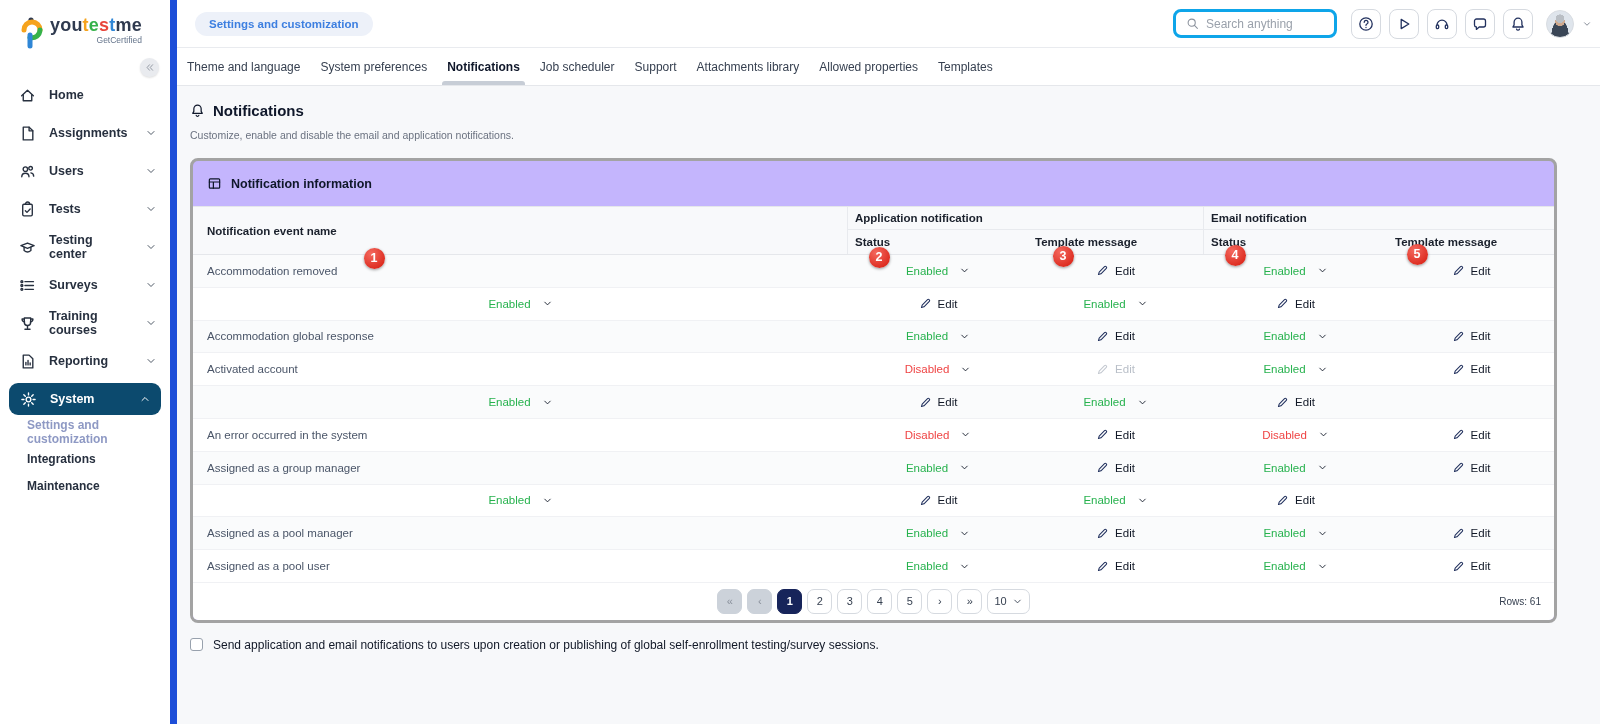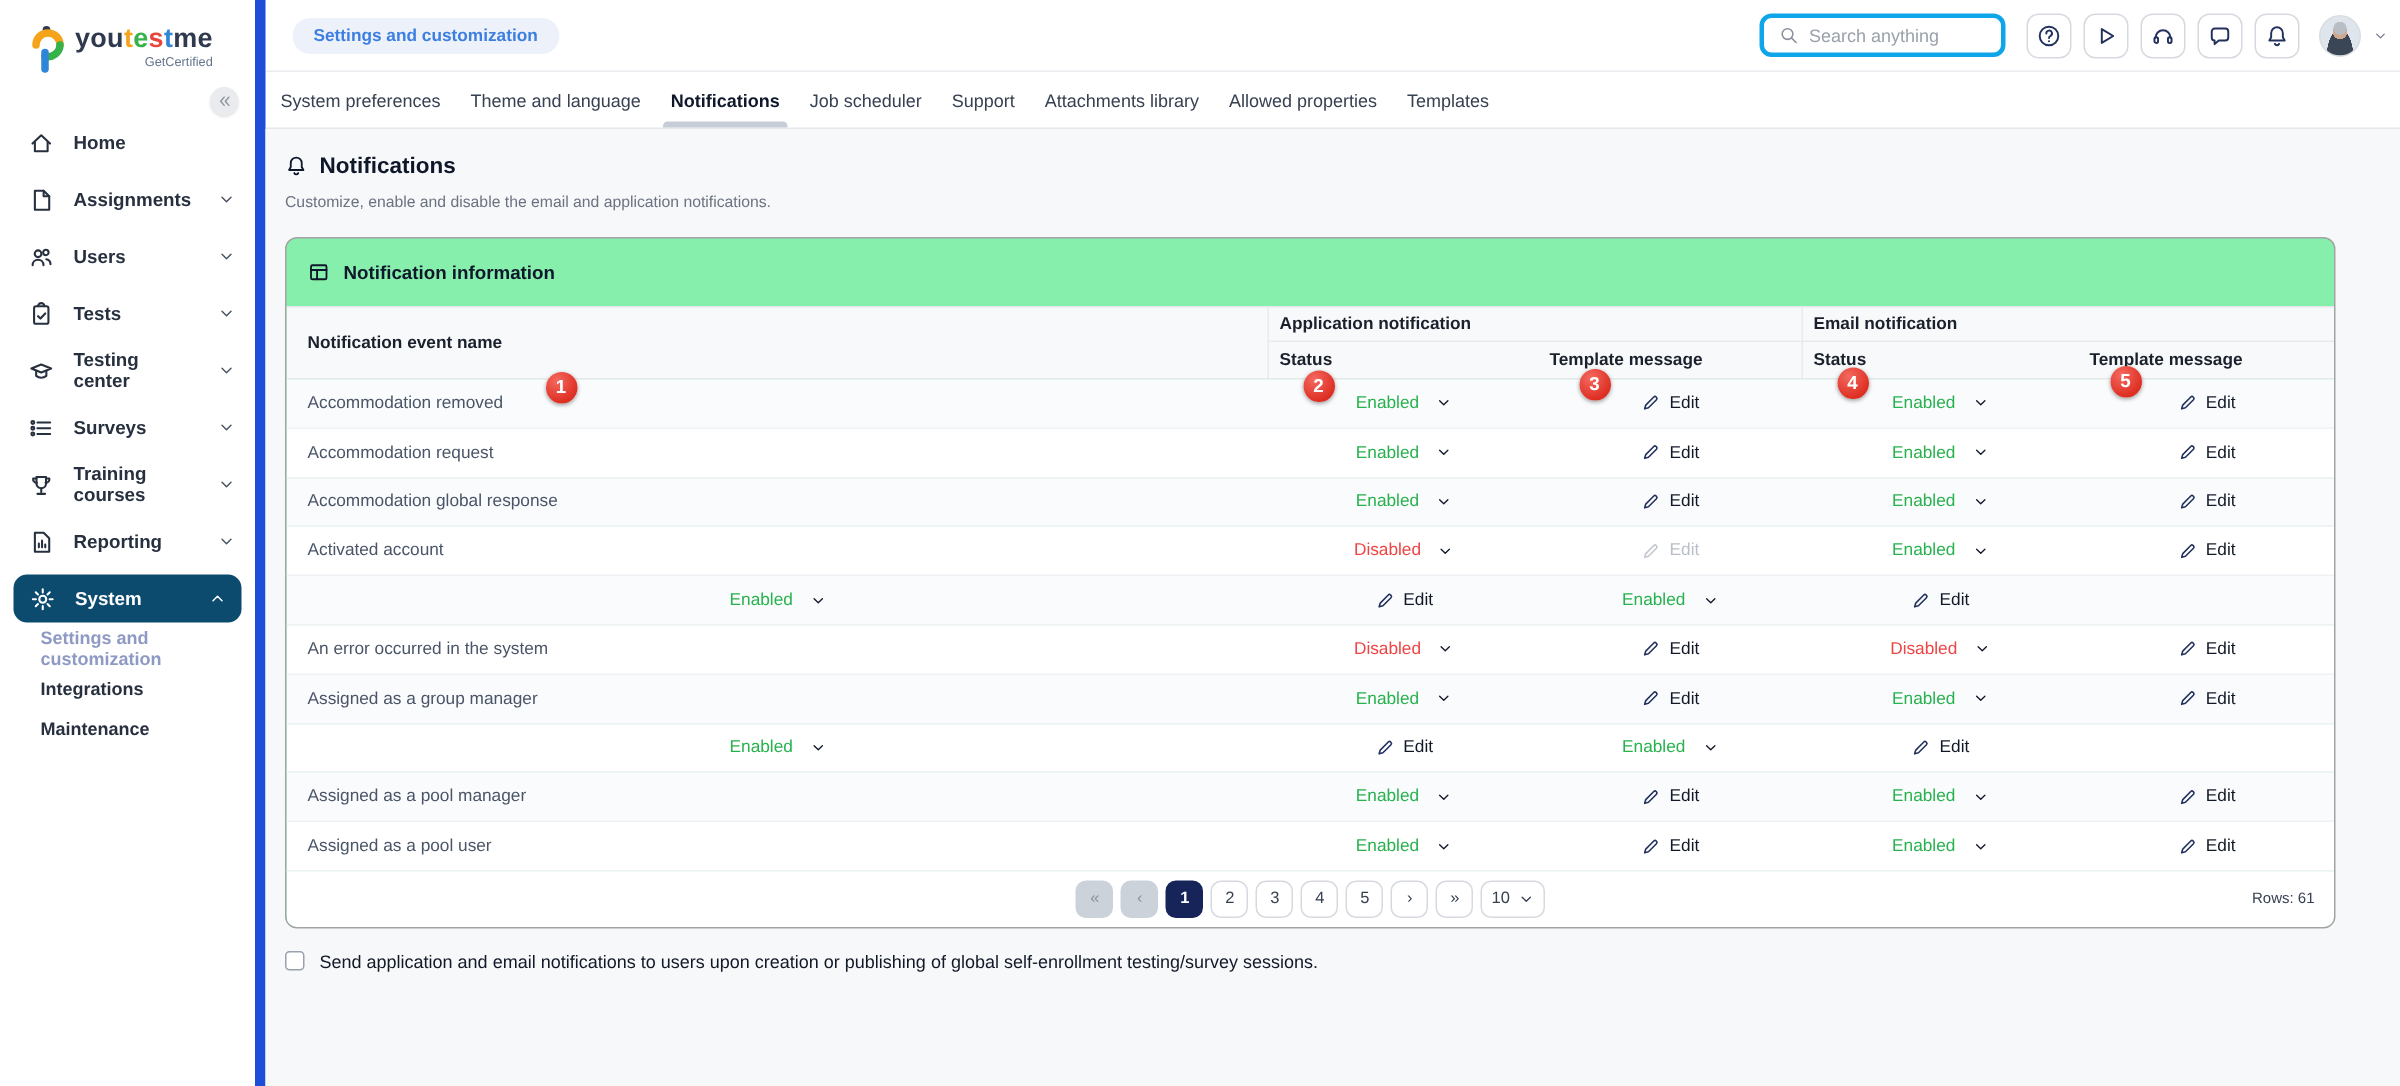--- a/index.html
+++ b/index.html
@@ -50,21 +50,21 @@
   .tabbar { height:38px; background:#fff; border-bottom:1px solid #e5e7eb; display:flex; align-items:stretch; padding-left:0; }
   .tab { padding:0 10px; display:flex; align-items:center; font-size:12px; color:#374151; position:relative; cursor:pointer; white-space:nowrap; }
   .tab.active { font-weight:700; color:#0f172a; }
   .tab.active::after { content:""; position:absolute; left:5px; right:5px; bottom:0; height:4px; background:#c7cdd6; border-radius:3px 3px 0 0; }
 
   .content { flex:1; background:#f7f8fa; padding:10px 43px 0 13px; position:relative; }
   .page-title { display:flex; align-items:center; gap:8px; font-size:15px; font-weight:700; color:#0f172a; margin-top:6px; }
   .page-title .icn svg { width:15px; height:15px; display:block; }
   .page-sub { font-size:10.5px; color:#6b7280; margin-top:10px; }
 
-  .card { margin-top:17px; background:#86efac; border:1px solid #a3a3a3; border-radius:8px; overflow:hidden; }
+  .card { margin-top:17px; background:#c4b5fd; border:3px solid #a3a3a3; border-radius:8px; overflow:hidden; }
   .card-header { height:45px; display:flex; align-items:center; gap:9px; padding:0 14px; font-size:12.5px; font-weight:700; color:#0f172a; }
   .card-header .icn svg { width:15px; height:15px; display:block; }
 
   .thead { display:grid; grid-template-columns:655px 180px 175px 185px 1fr; grid-template-rows:23px 24px;
     background:#f8f9fb; border-top:1px solid #e5e7eb; border-bottom:1px solid #e5e7eb; font-size:11.5px; font-weight:700; color:#1a202c; }
   .th { display:flex; align-items:center; padding-left:7px; }
   .th-event { grid-row:1 / 3; grid-column:1; padding-left:14px; border-right:1px solid #e8eaee; }
   .th-group-app { grid-row:1; grid-column:2 / 4; border-bottom:1px solid #e8eaee; }
   .th-group-email { grid-row:1; grid-column:4 / 6; border-bottom:1px solid #e8eaee; border-left:1px solid #e8eaee; }
   .th-s1 { grid-row:2; grid-column:2; }
@@ -323,22 +323,22 @@
         <div class="avatar"></div>
         <span class="icn avatar-chev">
             <svg viewBox="0 0 16 16">
               <path d="M4 6l4 4 4-4"></path>
             </svg>
           </span>
       </div>
     </header>
 
     <div class="tabbar" id="tabbar">
+        <div class="tab">Theme and language</div>
         <div class="tab">System preferences</div>
-        <div class="tab">Theme and language</div>
         <div class="tab active">Notifications</div>
         <div class="tab">Job scheduler</div>
         <div class="tab">Support</div>
         <div class="tab">Attachments library</div>
         <div class="tab">Allowed properties</div>
         <div class="tab">Templates</div>
       </div>
 
     <div class="content">
       <div class="page-title">
@@ -403,21 +403,20 @@
               <div class="cell-edit">
                 <span class="icn">
                   <svg viewBox="0 0 16 16">
                     <path d="M3 13l.9-3.1 6.6-6.6a1.35 1.35 0 0 1 1.9 0l.3.3a1.35 1.35 0 0 1 0 1.9L6.1 12.1z"></path>
                   </svg>
                 </span>
                 <span>Edit</span>
               </div>
             </div>
             <div class="trow">
-              <div class="cell-name">Accommodation request</div>
               <div class="cell-status">
                 <span class="status-enabled">Enabled</span>
                 <span class="icn">
                   <svg viewBox="0 0 16 16">
                     <path d="M4 6l4 4 4-4"></path>
                   </svg>
                 </span>
               </div>
               <div class="cell-edit">
                 <span class="icn">

